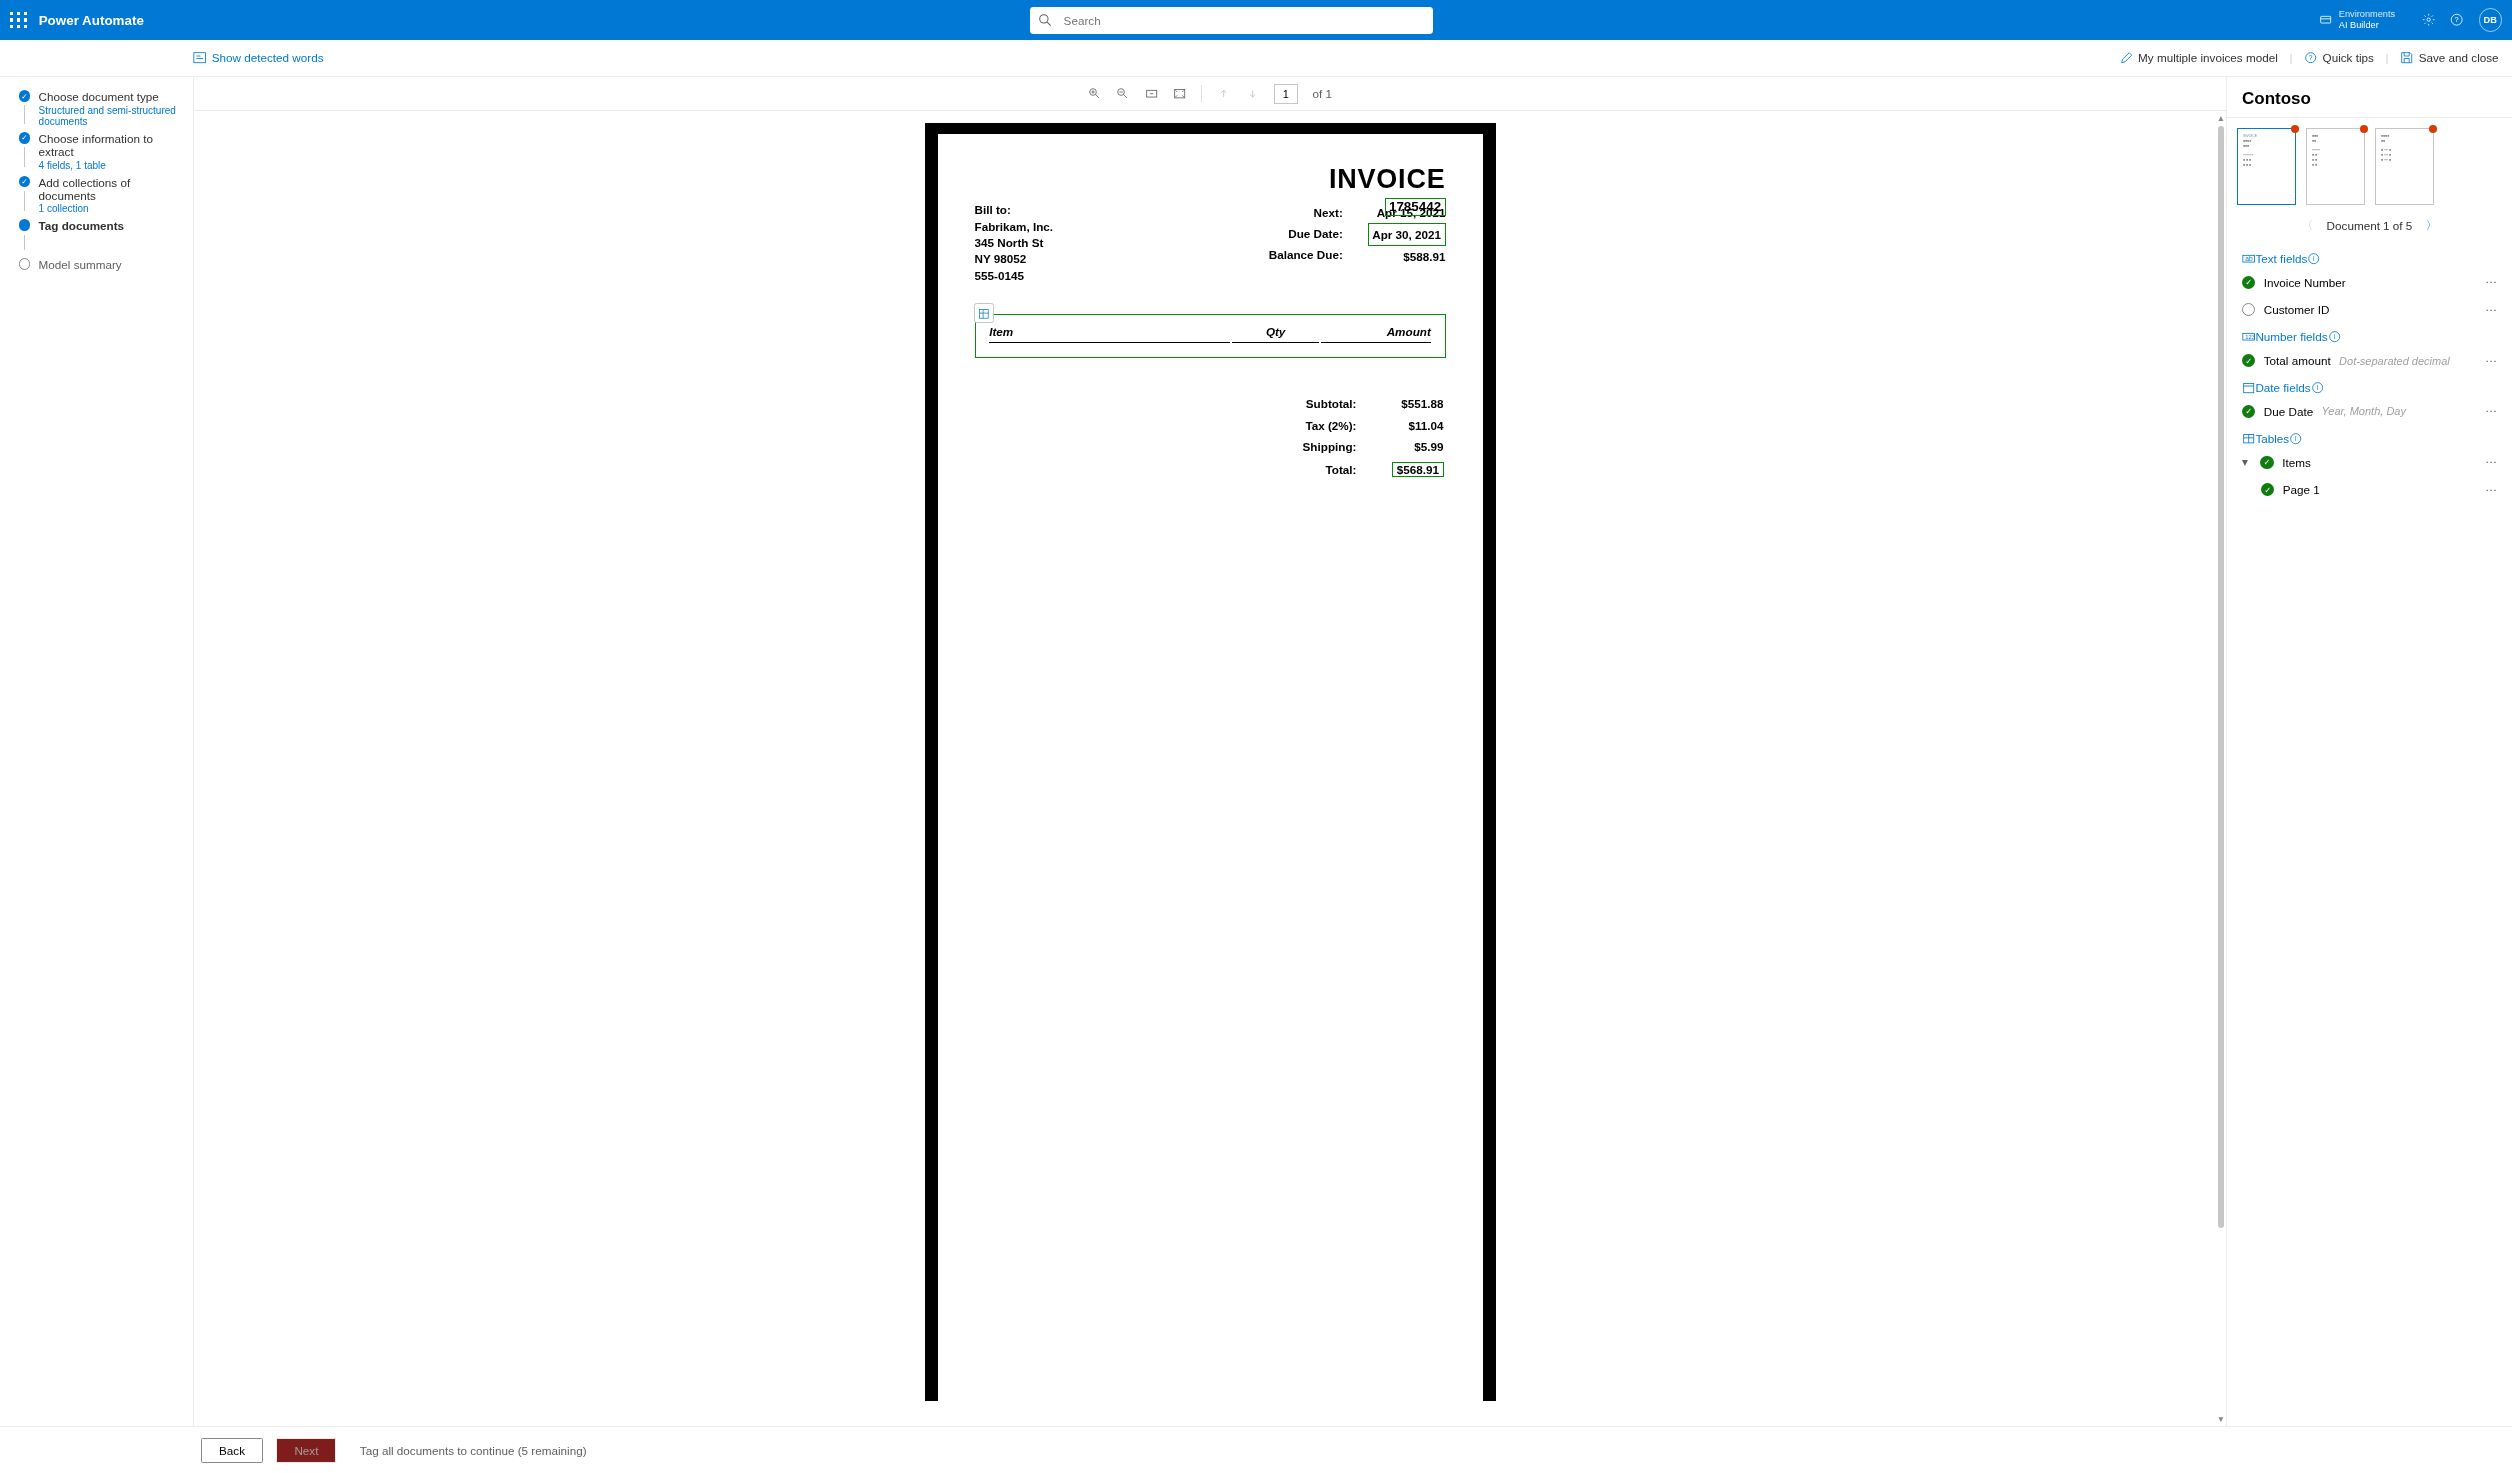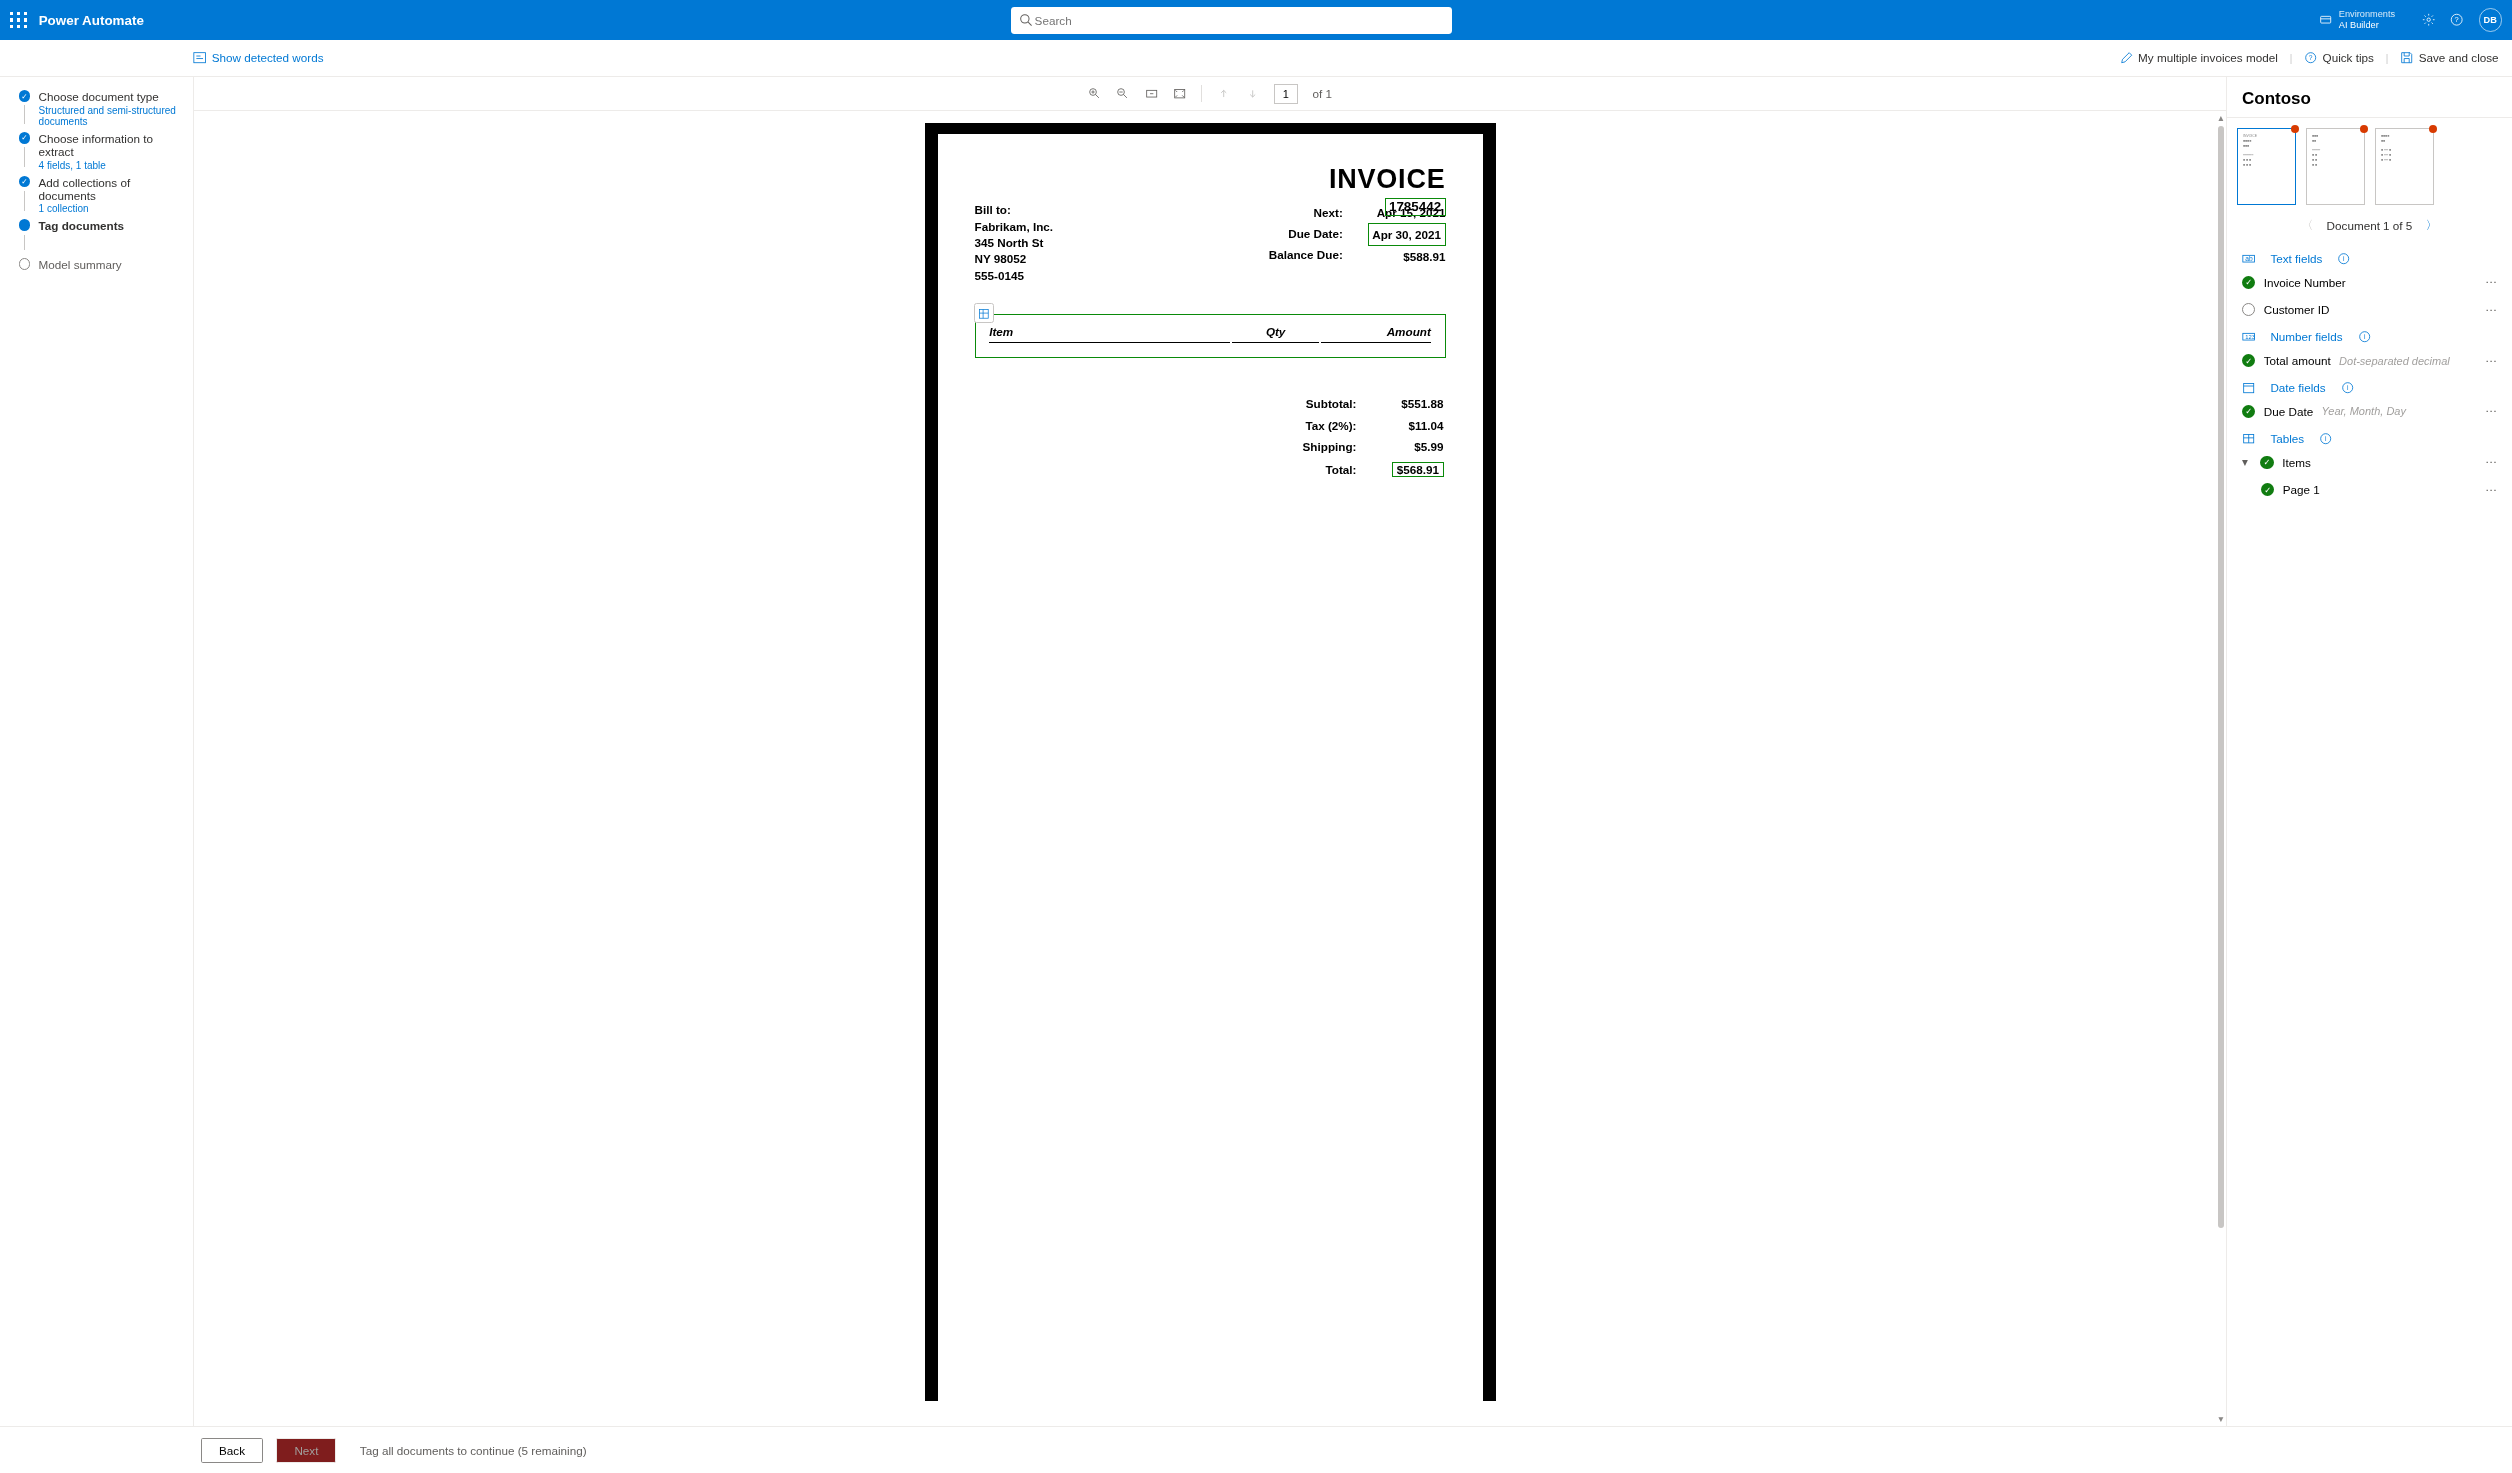--- a/index.html
+++ b/index.html
@@ -17,22 +17,22 @@
 }
 .waffle {
   width: 17px; height: 17px;
   display: grid; grid-template-columns: repeat(3,3.4px); grid-template-rows: repeat(3,3.4px);
   gap: 3.4px;
 }
 .waffle span { background: #fff; }
 .app-title { font-size: 13.4px; font-weight: 600; }
 .search-wrap { flex: 1; display: flex; justify-content: center; }
 .search-box {
-  width: 441px; height: 27px; background: #fff; border-radius: 3.4px;
-  display: flex; align-items: center; padding: 0 8.4px; gap: 2px;
+  width: 403px; height: 27px; background: #fff; border-radius: 3.4px;
+  display: flex; align-items: center; padding: 0 8.4px; gap: 12px;
 }
 .search-box input { border: none; outline: none; flex: 1; font-size: 11.7px; color: #605e5c; }
 .env-block { display: flex; align-items: center; gap: 6.7px; }
 .env-text { font-size: 9.2px; line-height: 1.2; }
 .env-text .lbl { opacity: 0.85; }
 .header-icons { display: flex; align-items: center; gap: 15px; margin-left: 15px; }
 .avatar { width: 23.5px; height: 23.5px; border-radius: 50%; border: 0.8px solid rgba(255,255,255,0.6); display: flex; align-items: center; justify-content: center; font-size: 9.2px; font-weight: 600; }
 
 
 .cmdbar {
@@ -108,21 +108,21 @@
 .rpanel { display: flex; flex-direction: column; overflow: hidden; }
 .rpanel .title { font-size: 17px; font-weight: 600; padding: 11.7px 15px 8.4px; border-bottom: 0.8px solid #edebe9; }
 .thumbs { display: flex; gap: 10px; padding: 10px 10px 5px; overflow-x: auto;}
 .thumb { width: 59px; height: 77px; border: 0.8px solid #c8c6c4; background: #fff; position: relative; flex-shrink:0;}
 .thumb.active { border: 1.7px solid #0078d4; }
 .thumb .dot { position: absolute; top: -4.2px; right: -4.2px; width: 8.4px; height: 8.4px; background: #d83b01; border-radius: 50%; }
 .thumb .mini{padding:5px;font-size:3.4px;color:#888;line-height:1.4;}
 .doc-nav { display: flex; align-items: center; justify-content: center; gap: 13.4px; padding: 8.4px 0 11.7px; font-size: 11.7px; color: #323130;}
 .chev { color: #0078d4; cursor: pointer; font-size: 11.7px;}
 .chev.dis { color: #c8c6c4;}
-.section-hdr { display:flex; align-items:flex-start; gap:15px; padding: 6.7px 15px 3.4px; font-size: 11.7px; color: #0078d4; font-weight: 400;}
+.section-hdr { display:flex; align-items:flex-start; gap:0; padding: 6.7px 15px 3.4px; font-size: 11.7px; color: #0078d4; font-weight: 400;}
 .field-row { display: flex; align-items: center; gap: 8.4px; padding: 6.7px 15px; font-size: 11.7px;}
 .field-row .more { margin-left: auto; color: #605e5c; cursor:pointer;}
 .field-row .hint { color: #a19f9d; font-style: italic; font-size: 11px;}
 .chk { width: 13.4px; height: 13.4px; border-radius: 50%; display:flex; align-items:center; justify-content:center;}
 .chk.done { background: #107c10; color: #fff; font-size: 8.4px;}
 .chk.todo { border: 0.8px solid #8a8886;}
 .sub-row{padding-left:34px;}
 .caret{width:10px;color:#605e5c;}
 
 

